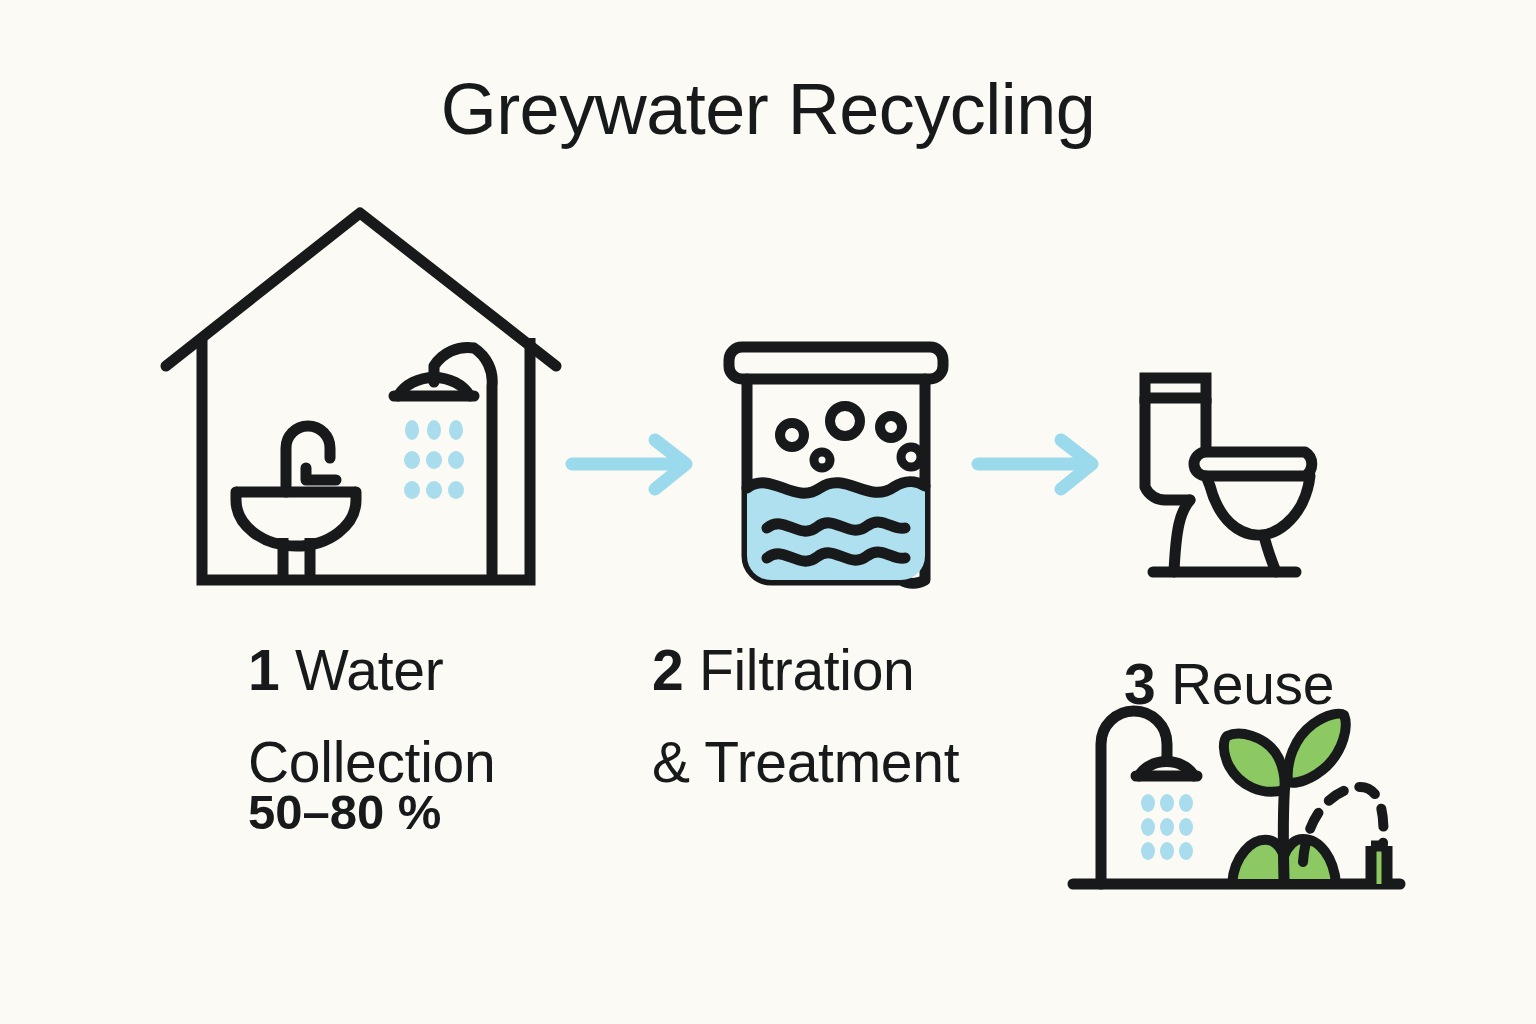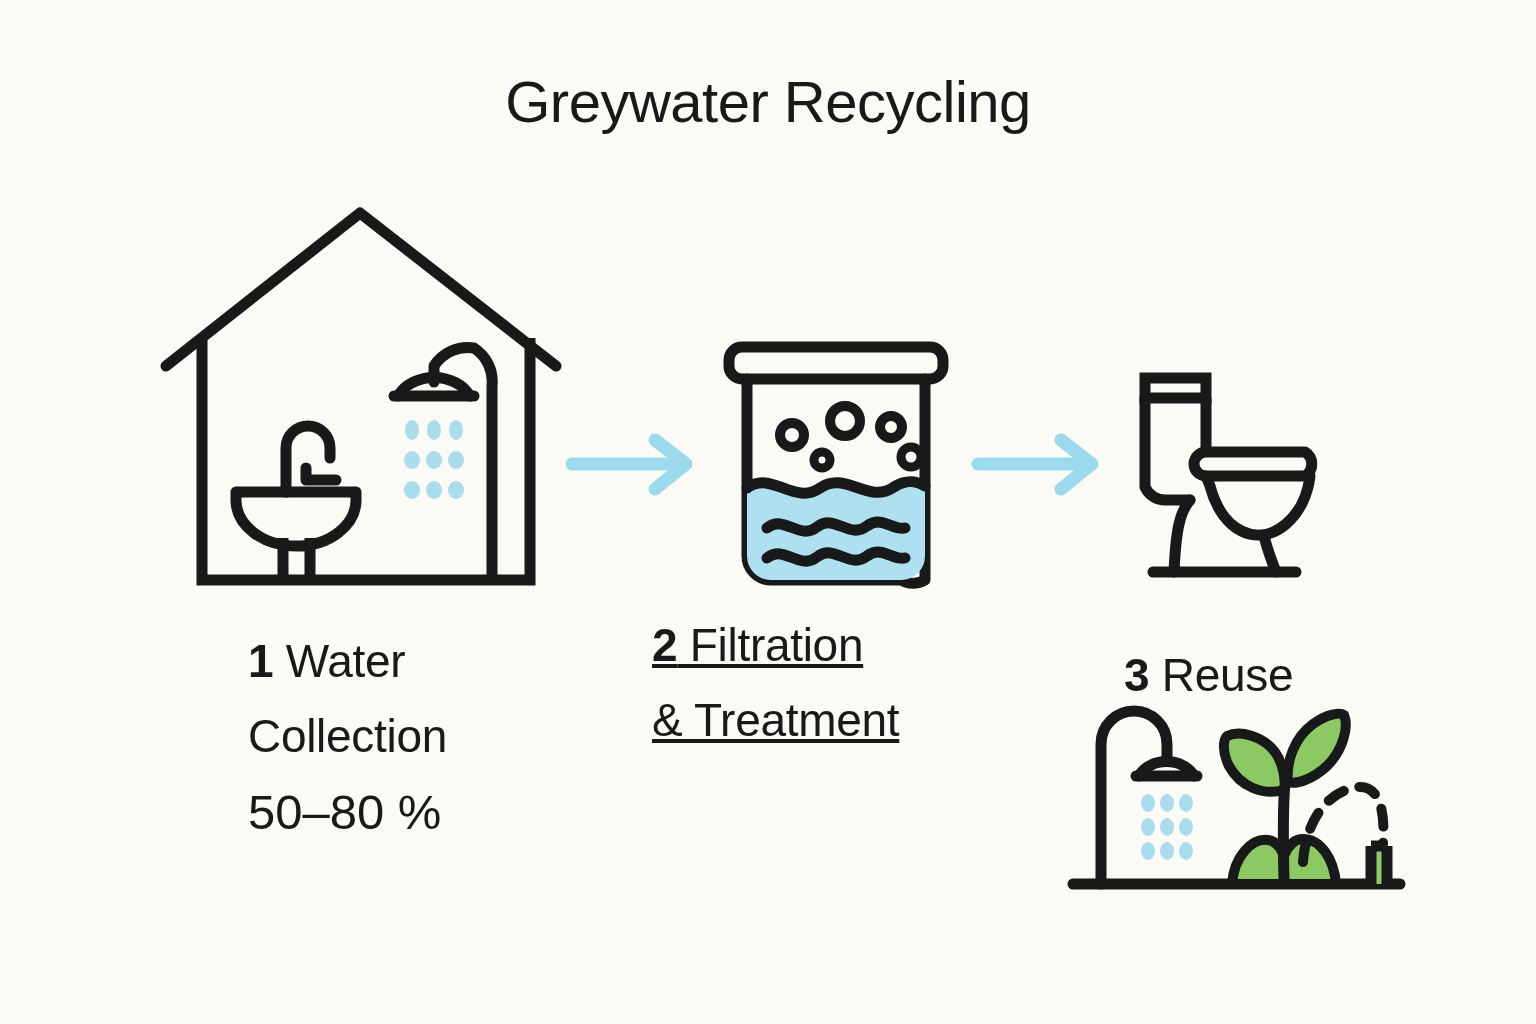--- a/index.html
+++ b/index.html
@@ -21,47 +21,47 @@
     top: 0;
     width: 1536px;
     height: 1024px;
   }
   .title {
     position: absolute;
     left: 0;
     top: 72px;
     width: 1536px;
     text-align: center;
-    font-size: 58px;
+    font-size: 72px;
     font-weight: 400;
     letter-spacing: -0.5px;
     line-height: 1.05;
     color: #17191A;
   }
   .step-label {
     position: absolute;
-    font-size: 46px;
+    font-size: 57px;
     font-weight: 400;
     line-height: 1.62;
     color: #17191A;
     letter-spacing: -0.3px;
     white-space: pre-line;
   }
   .step-label .num {
     font-weight: 700;
   }
   .step1-label { left: 248px; top: 624px; width: 330px; }
-  .step2-label { left: 652px; top: 608px; width: 400px; text-decoration: underline; }
+  .step2-label { left: 652px; top: 624px; width: 400px; }
   .step3-label { left: 1124px; top: 638px; width: 330px; }
   .stat {
     position: absolute;
     left: 248px;
     top: 784px;
     font-size: 49px;
-    font-weight: 400;
+    font-weight: 700;
     letter-spacing: 0px;
     color: #17191A;
     text-align: center;
   }
   svg { display: block; }
   .ln {
     fill: none;
     stroke: #17191A;
     stroke-width: 11;
     stroke-linecap: round;

